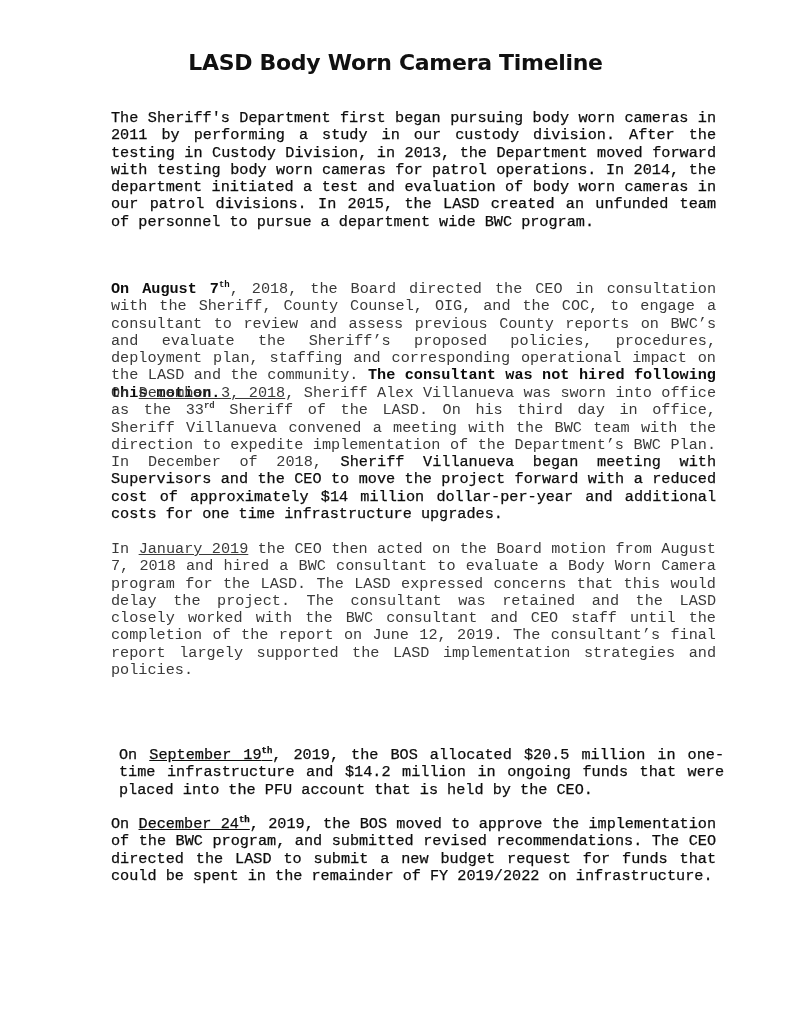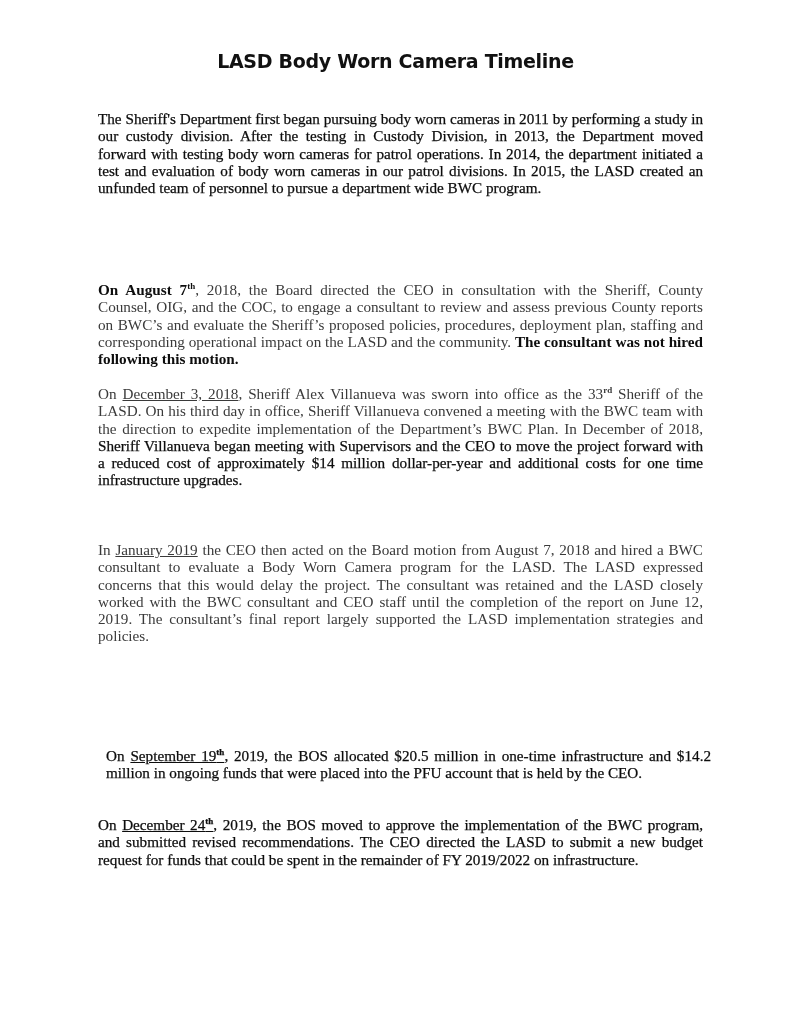--- a/index.html
+++ b/index.html
@@ -1,25 +1,25 @@
 <!DOCTYPE html>
 <html><head>
 <meta charset="utf-8">
 <style>
   html, body { margin:0; padding:0; background:#ffffff; }
   body { width:791px; height:1024px; position:relative; overflow:hidden; }
   .page { position:absolute; left:0; top:0; width:791px; height:1024px; background:#fff; }
   .title {
     position:absolute; left:0; top:50px; width:791px; text-align:center;
-    font-family:"DejaVu Sans", sans-serif; font-weight:bold; font-size:19px;
+    font-family:"DejaVu Sans", sans-serif; font-weight:bold; font-size:22px;
     color:#111; letter-spacing:-0.3px;
   }
   .para {
-    position:absolute; left:98px; width:605px;
-    font-family:Liberation Serif, serif; font-size:15.2px; line-height:17.3px;
+    position:absolute; left:111px; width:605px;
+    font-family:Liberation Mono, monospace; font-size:15.2px; line-height:17.3px;
     color:#1a1a1a; text-align:justify;
   }
   .dark { color:#0d0d0d; font-weight:normal; -webkit-text-stroke:0.25px #0d0d0d; }
   .light { color:#3a3a3a; }
   .b { font-weight:bold; color:#0d0d0d; }
   .u { text-decoration:underline; }
   sup { font-size:9px; line-height:0; vertical-align:6px; font-weight:bold; }
 </style>
 </head>
 <body>

